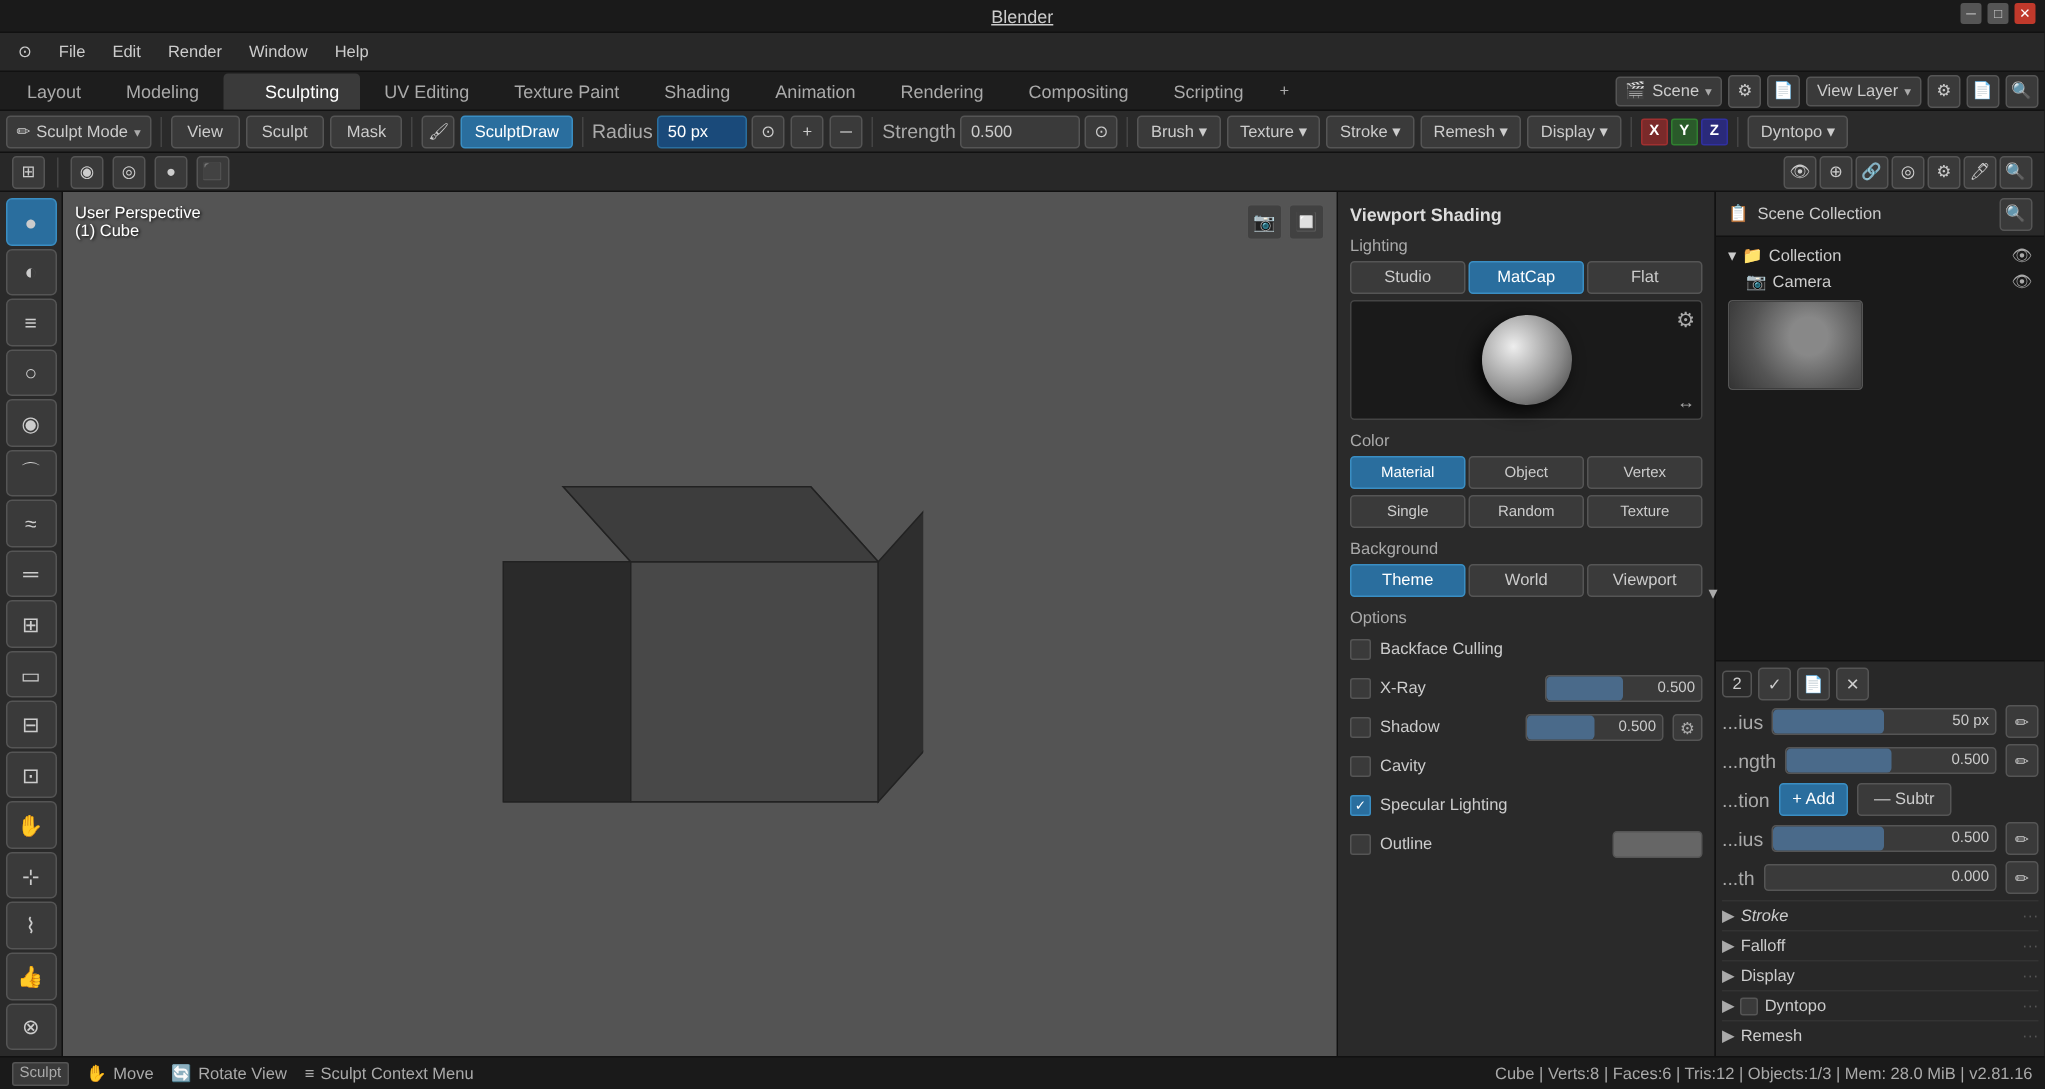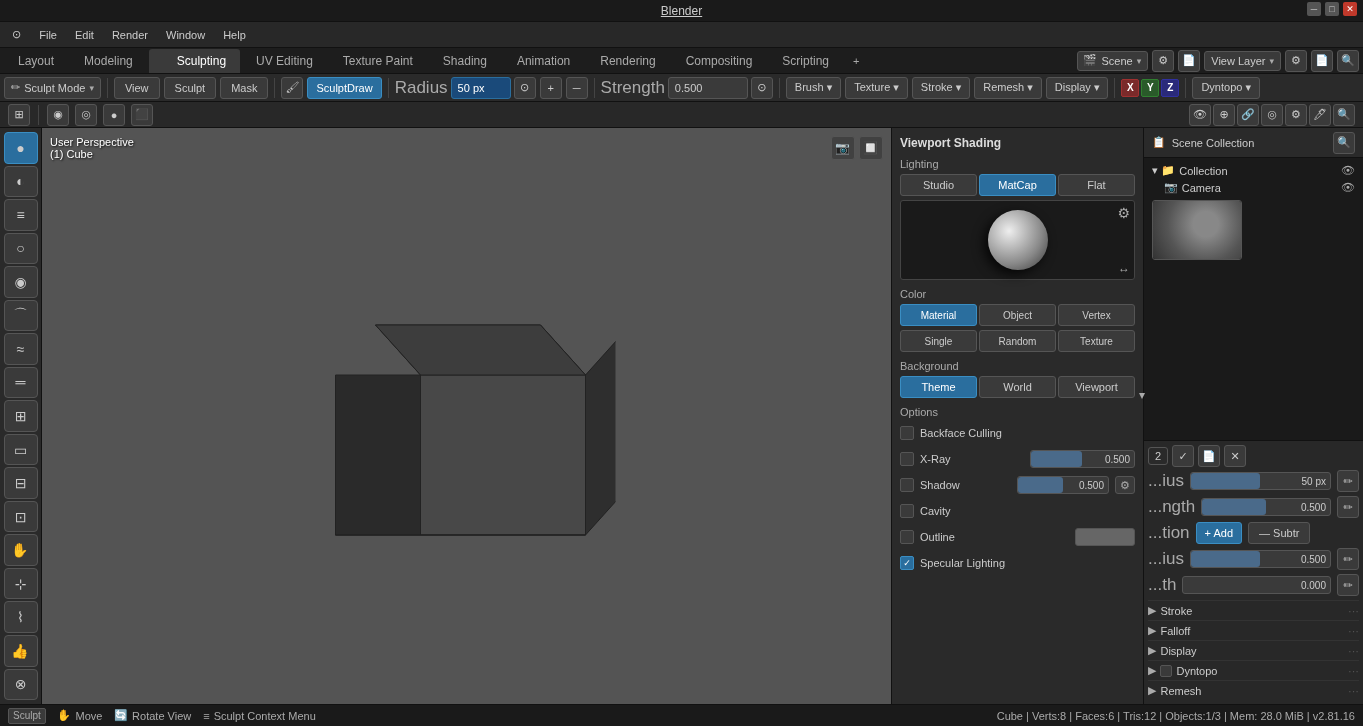--- a/index.html
+++ b/index.html
@@ -150,21 +150,21 @@
       color: #fff;
       height: 22px;
       padding: 0 8px;
       border-radius: 3px;
       font-size: 11px;
       display: flex; align-items: center;
     }
     .param-group {
       display: flex; align-items: center; gap: 3px;
     }
-    .param-label { color: #aaa; font-size: 17px; }
+    .param-label { color: #aaa; font-size: 13px; }
     .param-value-wide {
       background: #3a3a3a;
       border: 1px solid #555;
       color: #ccc;
       height: 22px;
       width: 80px;
       padding: 0 6px;
       border-radius: 3px;
       font-size: 11px;
       display: flex; align-items: center;
@@ -821,28 +821,28 @@
       <div class="gear-icon-btn">⚙</div>
     </div>
 
     <div class="option-row">
       <div class="checkbox"></div>
       <span class="option-label">Cavity</span>
     </div>
 
 
     <div class="option-row">
+      <div class="checkbox checked"></div>
+      <span class="option-label">Specular Lighting</span>
+    </div>
+
+    <div class="option-row">
       <div class="checkbox"></div>
       <span class="option-label">Outline</span>
       <div class="outline-color"></div>
-    </div>
-
-    <div class="option-row">
-      <div class="checkbox checked"></div>
-      <span class="option-label">Specular Lighting</span>
     </div>
   </div>
 
   <div id="right-panel">
     <div id="right-panel-top">
       <div class="scene-collection-header">
         <span>📋</span>
         <span>Scene Collection</span>
       </div>
       <div class="small-icon-btn">🔍</div>
@@ -915,21 +915,21 @@
         <span class="param-label">...th</span>
         <div class="slider-area">
           <div class="slider-fill" style="width:0%;"></div>
           <span class="slider-value">0.000</span>
         </div>
         <div class="small-icon-btn">✏</div>
       </div>
 
       <div style="display:flex; align-items:center; padding:3px 0; border-top:1px solid #333; margin-top:2px; cursor:pointer;">
         <span style="color:#aaa; margin-right:4px;">▶</span>
-        <span style="color:#ccc;">Stroke</span>
+        <span style="color:#ccc;font-style:italic;">Stroke</span>
         <span style="margin-left:auto; color:#555;">···</span>
       </div>
       <div style="display:flex; align-items:center; padding:3px 0; border-top:1px solid #333; cursor:pointer;">
         <span style="color:#aaa; margin-right:4px;">▶</span>
         <span style="color:#ccc;">Falloff</span>
         <span style="margin-left:auto; color:#555;">···</span>
       </div>
       <div style="display:flex; align-items:center; padding:3px 0; border-top:1px solid #333; cursor:pointer;">
         <span style="color:#aaa; margin-right:4px;">▶</span>
         <span style="color:#ccc;">Display</span>

